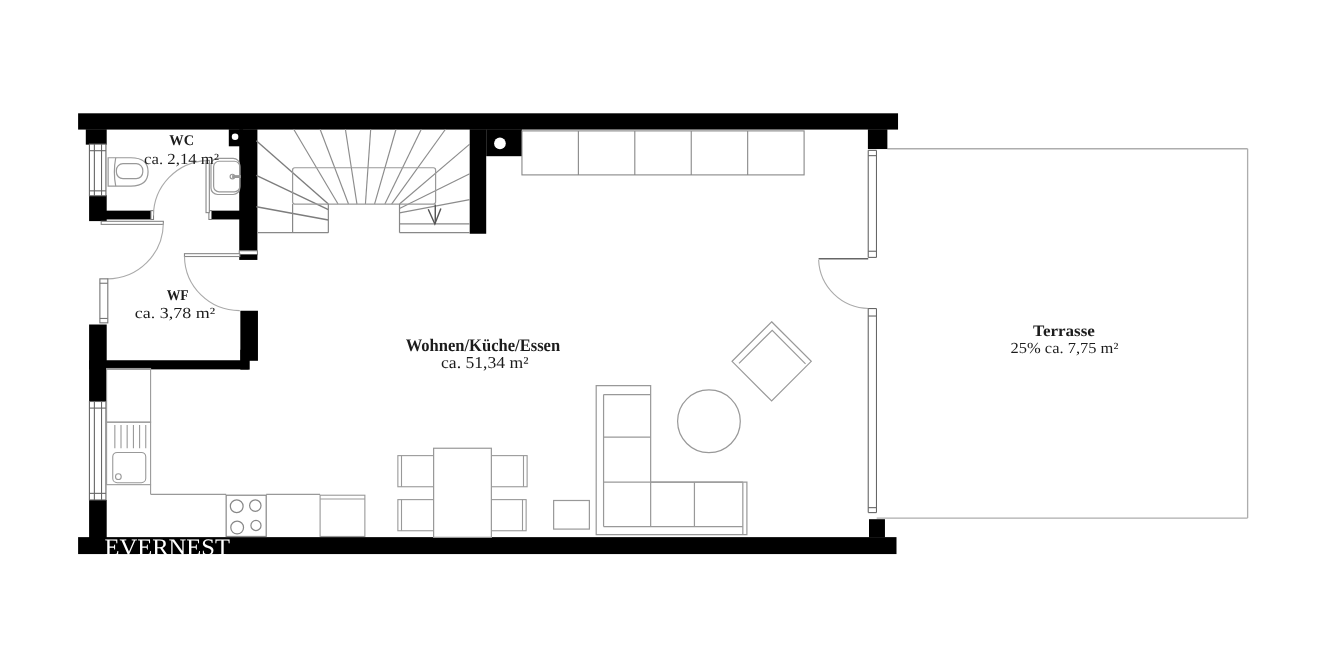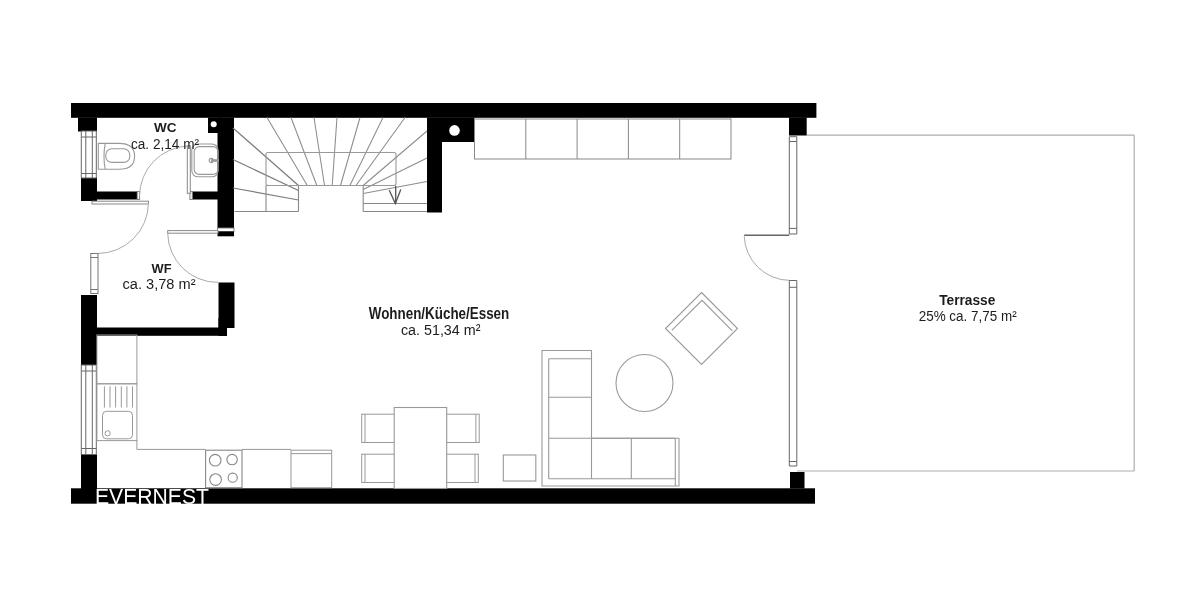--- a/index.html
+++ b/index.html
@@ -1,16 +1,16 @@
 <!DOCTYPE html>
 <html><head>
 <meta charset="utf-8">
 <style>
   html,body{margin:0;padding:0;background:#ffffff;}
-  .page{width:1200px;height:600px;position:relative;font-family:Liberation Sans, sans-serif;text-align:right;}
+  .page{width:1200px;height:600px;position:relative;font-family:Liberation Serif, serif;text-align:right;}
 </style>
 </head>
 <body>
 
 <div class="page">
 <svg width="1200" height="600" viewBox="0 0 1200 600">
 
 <rect x="0" y="0" width="1200" height="600" fill="#ffffff"></rect>
 
 <g stroke="#adadad" stroke-width="1.2" fill="none">

